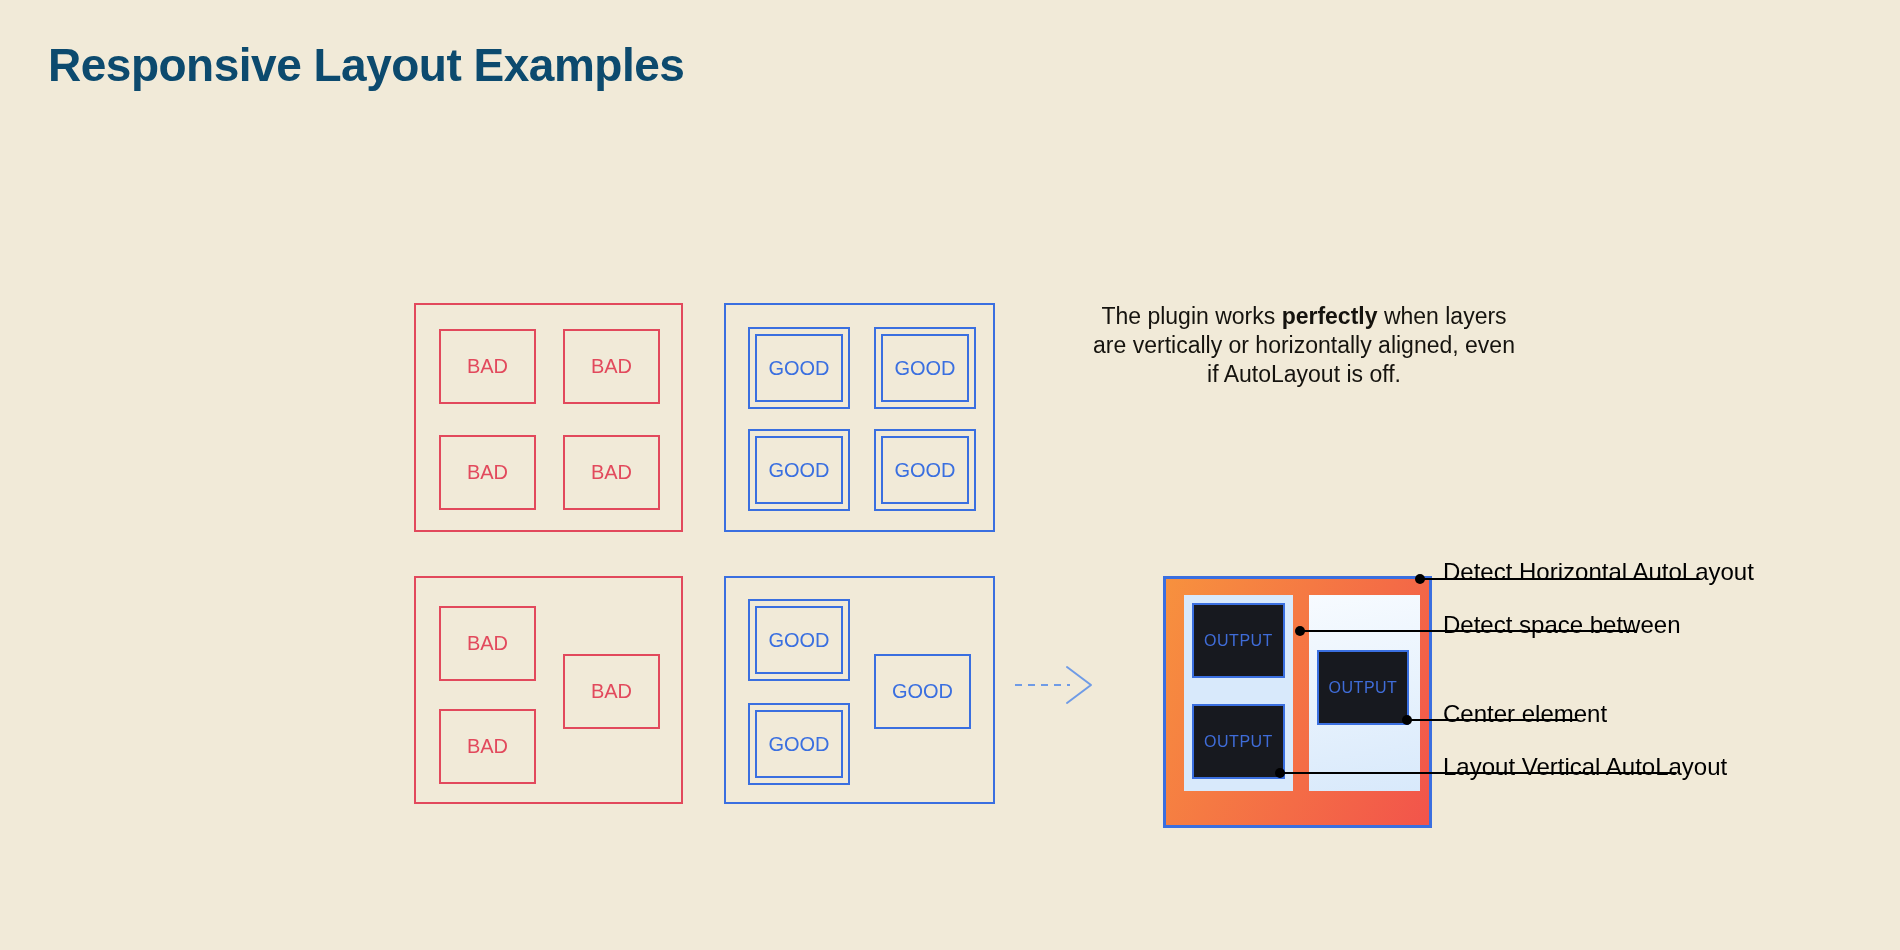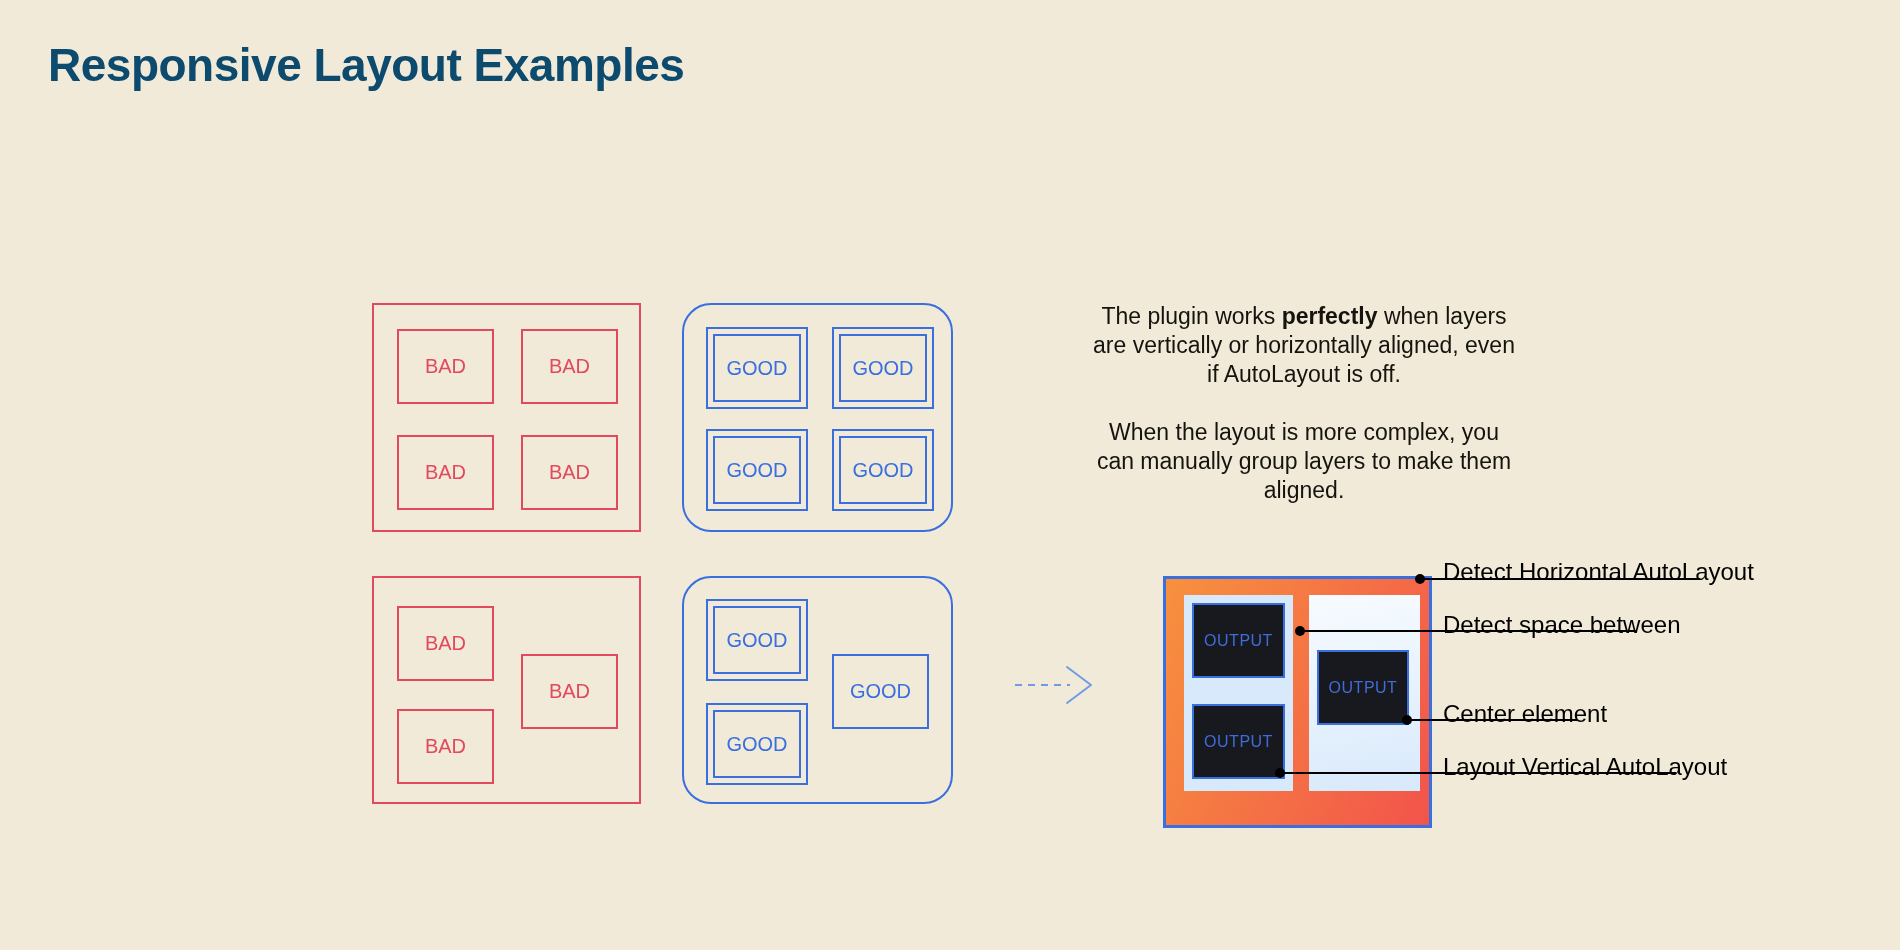--- a/index.html
+++ b/index.html
@@ -22,23 +22,24 @@
     font-size: 46px;
     font-weight: 800;
     color: #0c4a6e;
     letter-spacing: -0.5px;
   }
   
   .panel {
     position: absolute;
     box-sizing: border-box;
     border: 2px solid;
+    margin-left: 42px;
   }
   .panel.red  { border-color: #e2495c; }
-  .panel.blue { border-color: #3a6fe0; border-radius: 29px; }
+  .panel.blue { border-color: #3a6fe0; }
   .cell {
     position: absolute;
     box-sizing: border-box;
     border: 2px solid;
     display: flex;
     align-items: center;
     justify-content: center;
     font-size: 20px;
   }
   .cell.red  { border-color: #e2495c; color: #e2495c; }
@@ -172,21 +173,20 @@
       <div class="cell-inner">GOOD</div>
     </div>
     <div class="cell-outer" style="left:22px; top:125px; width:102px; height:82px;">
       <div class="cell-inner">GOOD</div>
     </div>
     <div class="cell blue" style="left:148px; top:76px; width:97px; height:75px;">GOOD</div>
   </div>
 
   <div class="copy">
     <p><span>The plugin works </span><b>perfectly</b><span> when layers are vertically or horizontally aligned, even if AutoLayout is off.</span></p>
-    <p>When the layout is more complex, you can manually group layers to make them aligned.</p>
   </div>
 
   <svg class="arrow" width="95" height="46" viewBox="0 0 95 46">
     <line x1="0" y1="23" x2="55" y2="23" stroke="#6f9be6" stroke-width="2" stroke-dasharray="7 6"></line>
     <polyline points="52,5 76,23 52,41" fill="none" stroke="#6f9be6" stroke-width="2" stroke-linecap="round" stroke-linejoin="round"></polyline>
   </svg>
 
   <div class="output-frame">
     <div class="out-panel-left">
       <div class="out-box" style="left:8px; top:8px; width:93px; height:75px;">OUTPUT</div>

